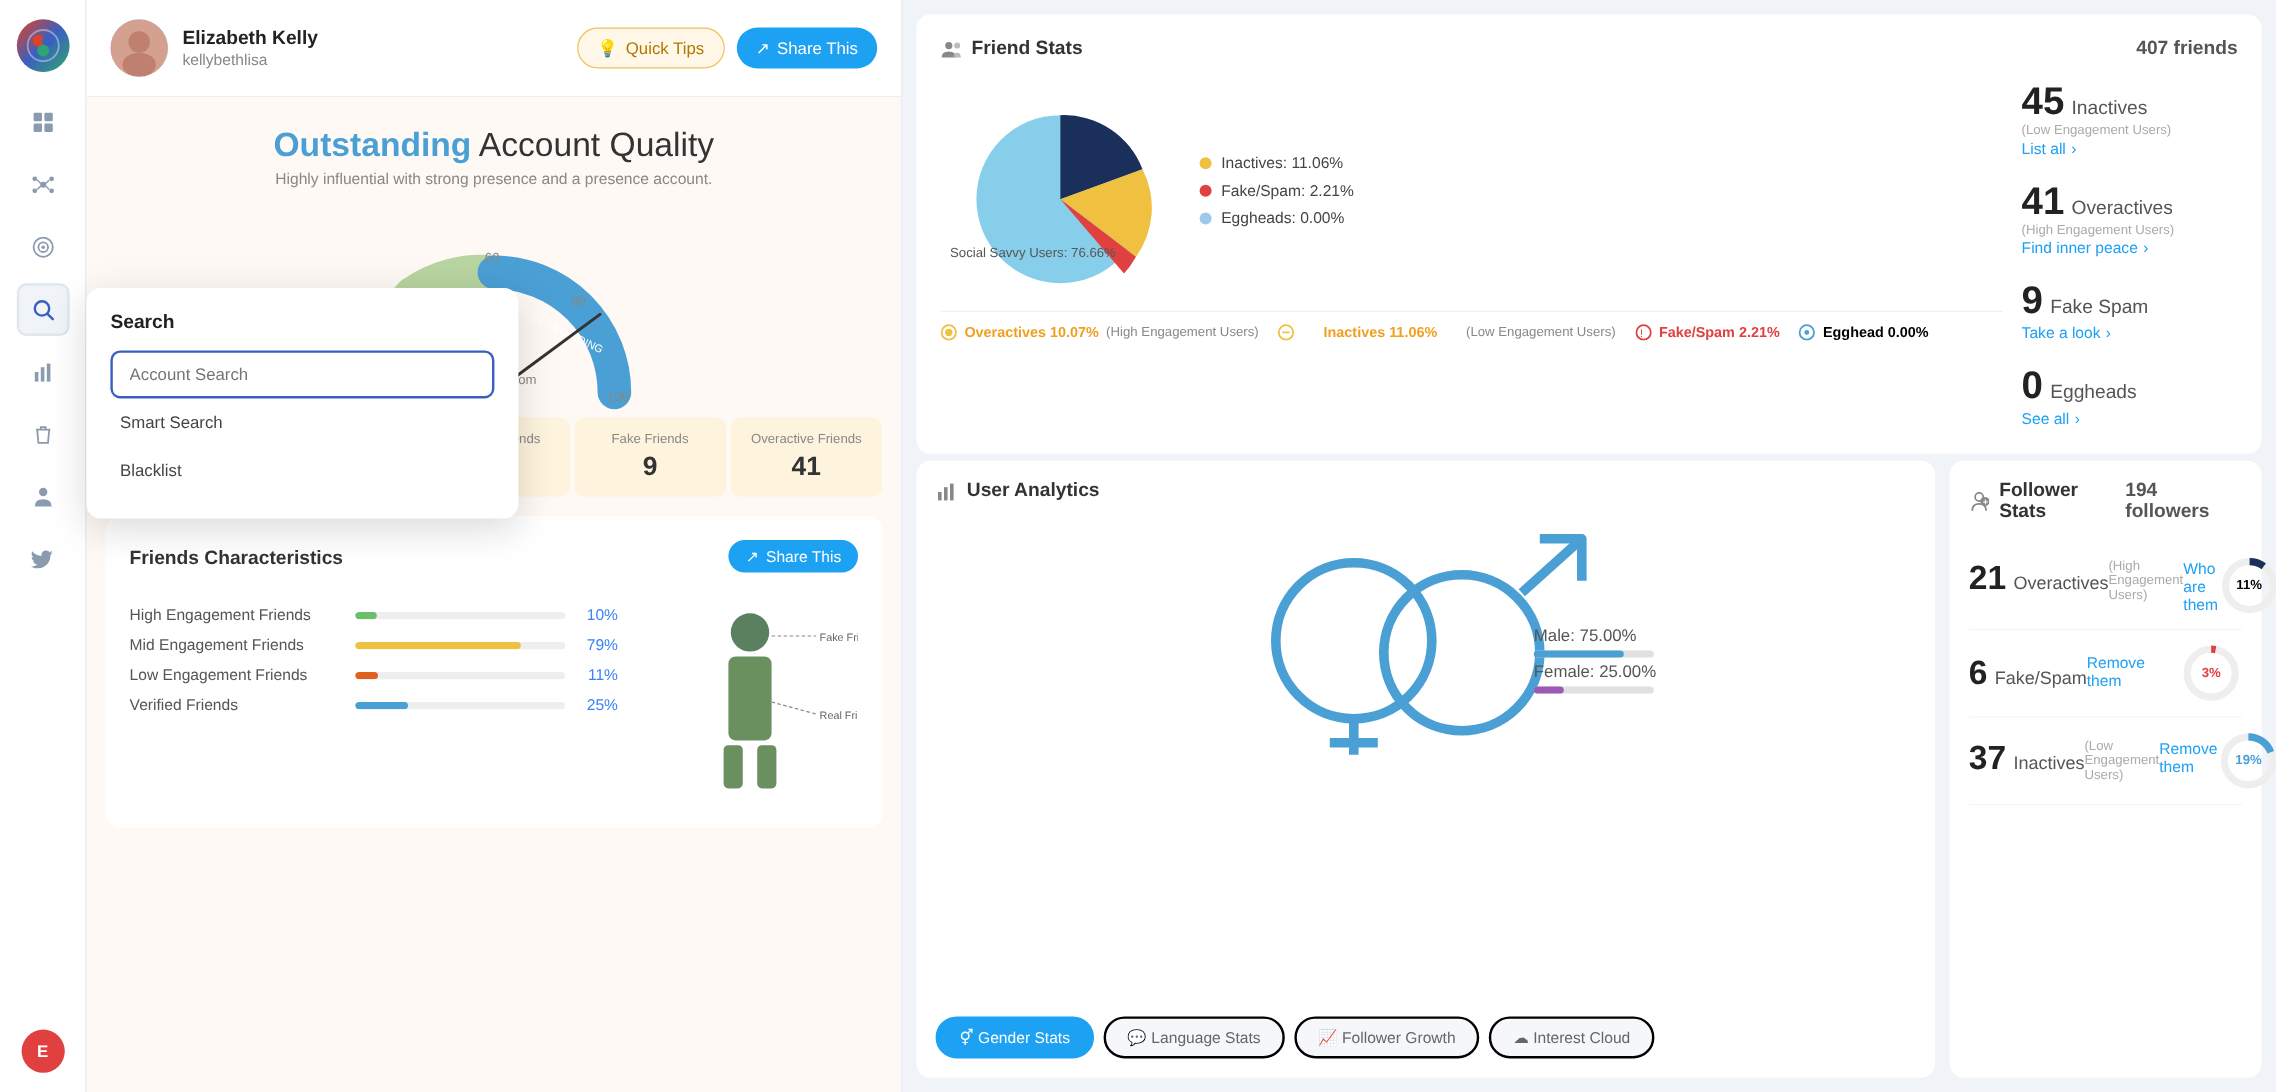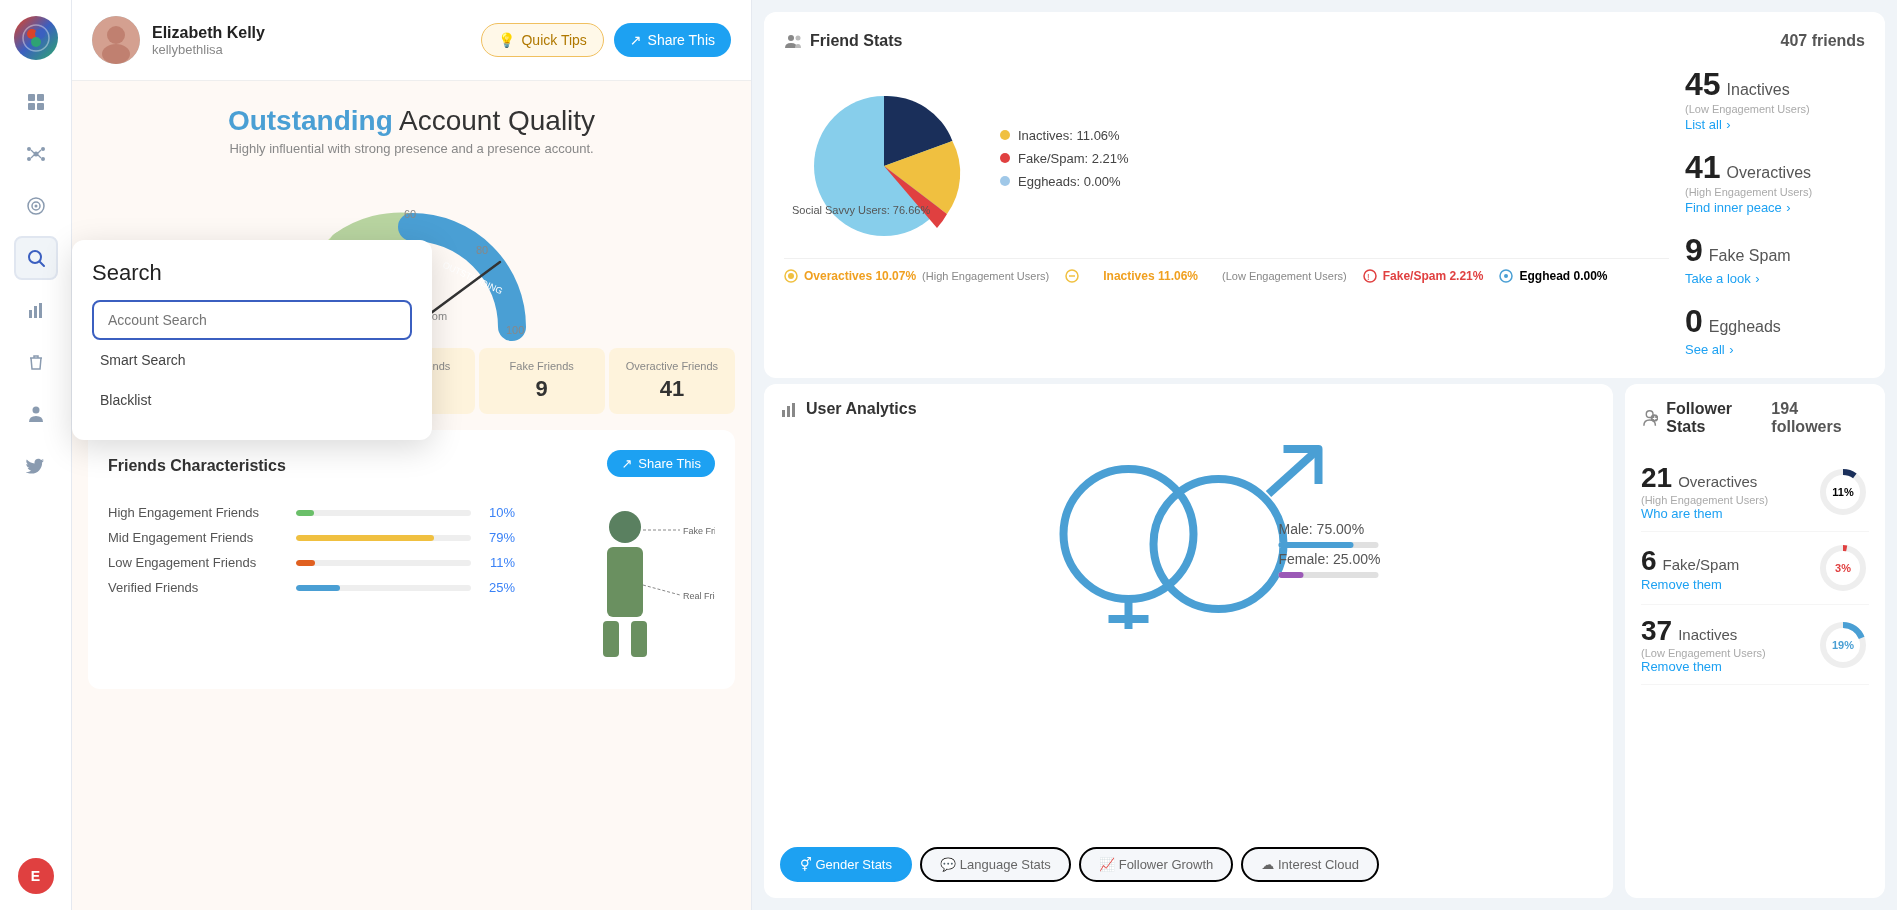--- a/index.html
+++ b/index.html
@@ -183,21 +183,21 @@
       position: absolute;
       top: 240px;
       left: 72px;
       background: white;
       border-radius: 12px;
       box-shadow: 0 8px 32px rgba(0,0,0,0.15);
       padding: 20px;
       width: 360px;
       z-index: 100;
     }
-    .search-title { font-size: 22px; font-weight: 400; color: #222; margin-bottom: 14px; }
+    .search-title { font-size: 16px; font-weight: 700; color: #222; margin-bottom: 14px; }
     .search-input-box {
       border: 2px solid #3b5fc0;
       border-radius: 8px;
       padding: 10px 14px;
       font-size: 14px;
       width: 100%;
       outline: none;
       color: #555;
     }
     .search-menu-item {
@@ -277,21 +277,21 @@
       color: white;
       border-color: #1da1f2;
     }
     .follower-row {
       display: flex;
       align-items: center;
       justify-content: space-between;
       padding: 10px 0;
       border-bottom: 1px solid #f5f5f5;
     }
-    .follower-left { display: flex; flex-direction: column; }
+    .follower-left { display: flex; flex-direction: row; }
     .follower-right { display: flex; align-items: center; gap: 12px; }
 
     
     .gauge-svg { overflow: visible; }
   </style>
 </head>
 <body>
 
 <div class="sidebar">
   <div class="sidebar-logo">

